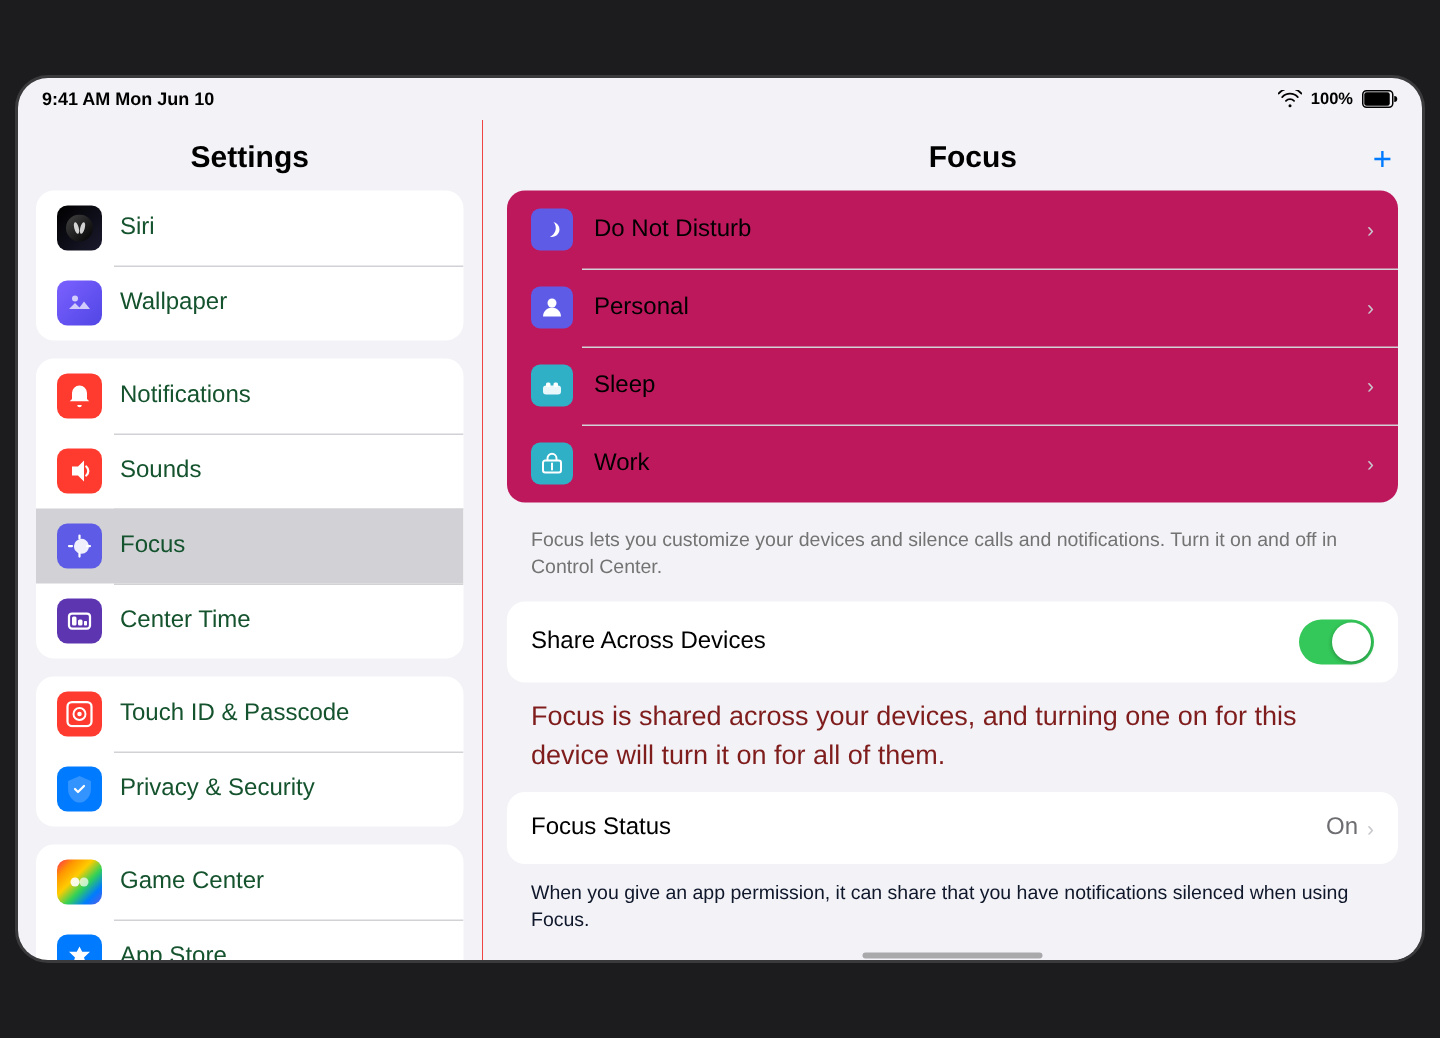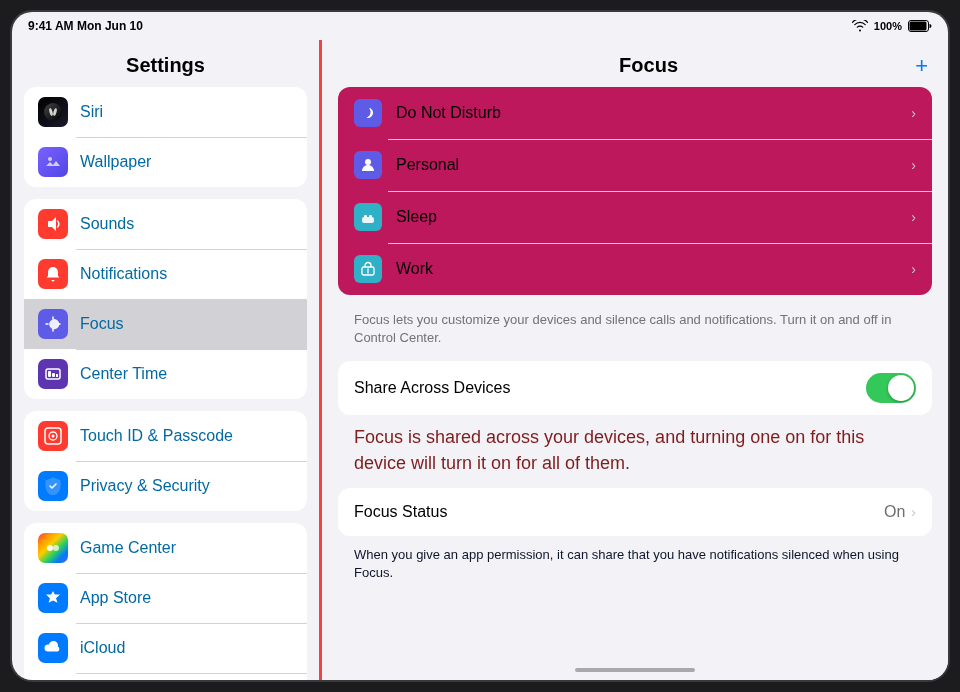--- a/index.html
+++ b/index.html
@@ -10,21 +10,21 @@
       background: #1c1c1e;
       display: flex;
       align-items: center;
       justify-content: center;
       font-family: -apple-system, 'SF Pro Text', 'Helvetica Neue', sans-serif;
       overflow: hidden;
     }
 
     .ipad-frame {
       width: 940px;
-      height: 672px;
+      height: 592px;
       background: #1c1c1e;
       border-radius: 22px;
       border: 2px solid #3a3a3c;
       overflow: hidden;
       display: flex;
       flex-direction: column;
       position: relative;
     }
 
     
@@ -62,21 +62,21 @@
       flex: 1;
       overflow: hidden;
     }
 
     
     .sidebar {
       width: 310px;
       background: #f2f2f7;
       flex-shrink: 0;
       overflow-y: auto;
-      border-right: 3px solid #ef4444;
+      border-right: 1px solid #ef4444;
     }
 
     .sidebar-title {
       font-size: 20px;
       font-weight: 700;
       color: #000;
       padding: 14px 16px 10px 16px;
       text-align: center;
     }
 
@@ -119,21 +119,21 @@
       flex-shrink: 0;
       display: flex;
       align-items: center;
       justify-content: center;
       font-size: 16px;
       overflow: hidden;
     }
 
     .item-label {
       font-size: 16px;
-      color: #0369a1;
+      color: #14532d;
     }
 
     
     .content-pane {
       flex: 1;
       background: #f2f2f7;
       overflow-y: auto;
       display: flex;
       flex-direction: column;
     }
@@ -397,36 +397,36 @@
               <circle cx="6" cy="6" r="2" fill="#fff" opacity="0.7"></circle>
               <path d="M2 13l4-4 3 3 3-4 4 5H2z" fill="#fff" opacity="0.7"></path>
             </svg>
           </div>
           <span class="item-label">Wallpaper</span>
         </div>
       </div>
 
       <div class="sidebar-group">
         <div class="sidebar-item">
+          <div class="item-icon icon-notifications">
+            <svg width="18" height="18" viewBox="0 0 18 18">
+              <path d="M9 2a5 5 0 00-5 5v4l-1.5 1.5h13L14 11V7a5 5 0 00-5-5z" fill="#fff"></path>
+              <path d="M7.5 15a1.5 1.5 0 003 0" fill="#fff"></path>
+            </svg>
+          </div>
+          <span class="item-label">Notifications</span>
+        </div>
+        <div class="sidebar-item">
           <div class="item-icon icon-sounds">
             <svg width="18" height="18" viewBox="0 0 18 18">
               <polygon points="4,6 8,6 12,2 12,16 8,12 4,12" fill="#fff"></polygon>
               <path d="M13.5 6a4 4 0 010 6" stroke="#fff" stroke-width="1.5" fill="none" stroke-linecap="round"></path>
             </svg>
           </div>
           <span class="item-label">Sounds</span>
-        </div>
-        <div class="sidebar-item">
-          <div class="item-icon icon-notifications">
-            <svg width="18" height="18" viewBox="0 0 18 18">
-              <path d="M9 2a5 5 0 00-5 5v4l-1.5 1.5h13L14 11V7a5 5 0 00-5-5z" fill="#fff"></path>
-              <path d="M7.5 15a1.5 1.5 0 003 0" fill="#fff"></path>
-            </svg>
-          </div>
-          <span class="item-label">Notifications</span>
         </div>
         <div class="sidebar-item active">
           <div class="item-icon icon-focus">
             <svg width="18" height="18" viewBox="0 0 18 18">
               <path d="M13 5a5 5 0 11-6.7 7.2A5 5 0 0113 5z" fill="#fff" opacity="0.9"></path>
               <path d="M9 2v2M9 14v2M2 9h2M14 9h2" stroke="#fff" stroke-width="1.5" stroke-linecap="round"></path>
             </svg>
           </div>
           <span class="item-label">Focus</span>
         </div>

